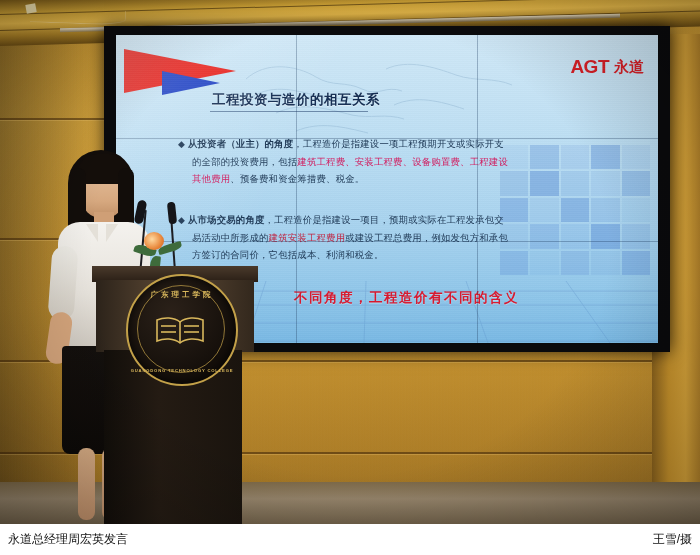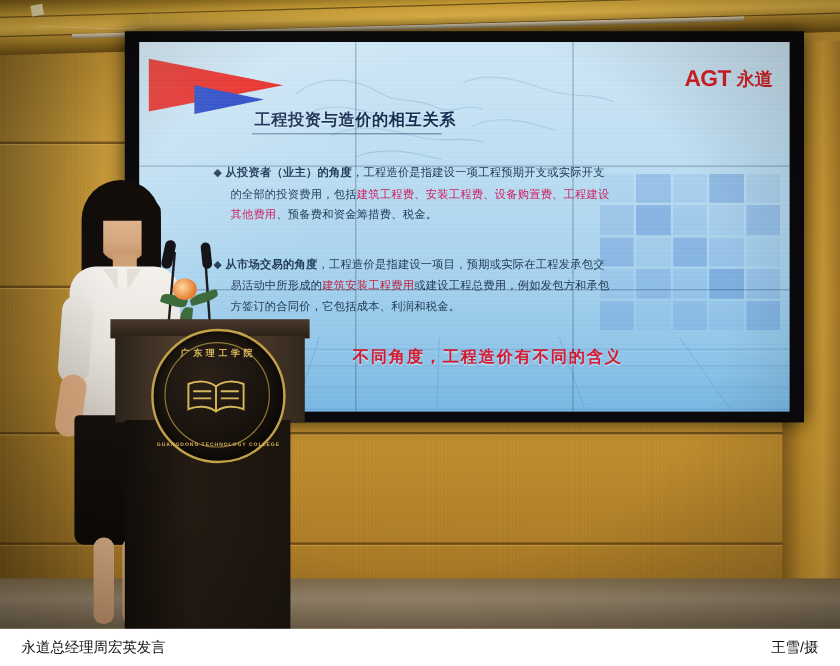--- a/index.html
+++ b/index.html
@@ -400,21 +400,21 @@
 
   
   .caption {
     position: absolute;
     left: 0; bottom: 0;
     width: 700px; height: 31px;
     background: #ffffff;
     display: flex;
     align-items: center;
     justify-content: space-between;
-    padding: 0 18px;
+    padding: 0 8px;
     box-sizing: border-box;
     margin-top: 14px;
   }
   .caption-left { font-size: 12px; color: #111; }
   .caption-right { font-size: 12px; color: #111; }
 </style>
 </head>
 <body>
 
 <div id="stage">

